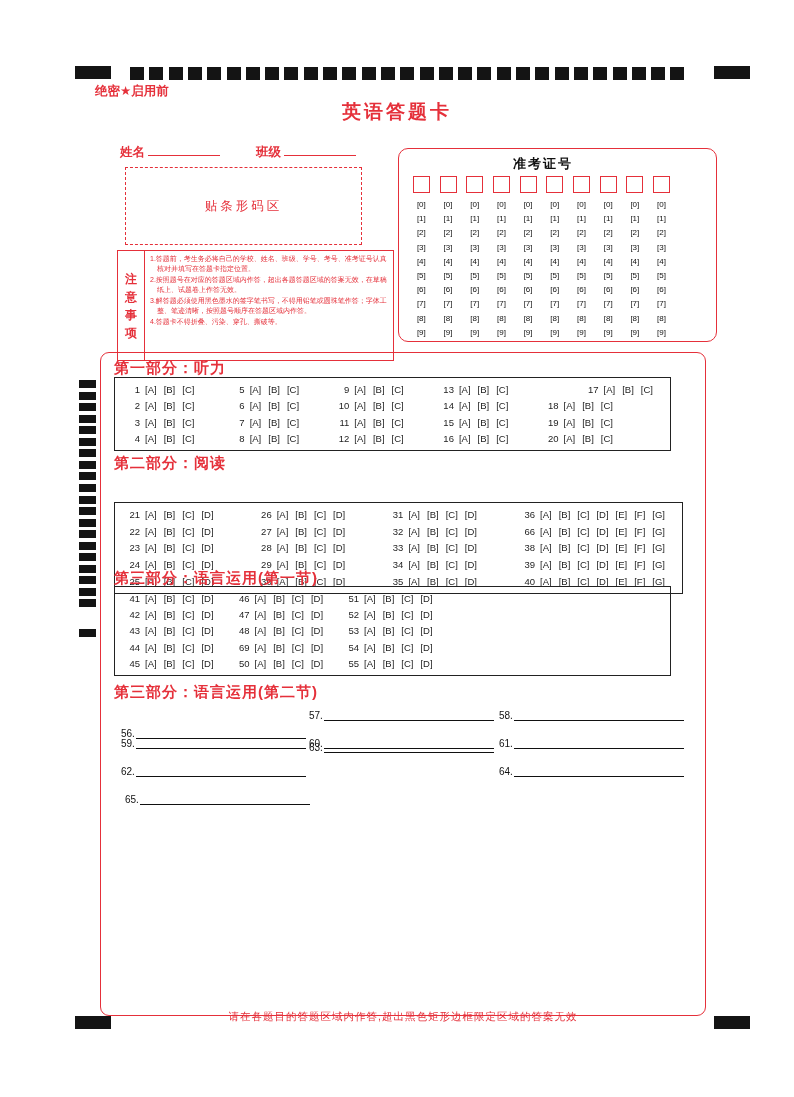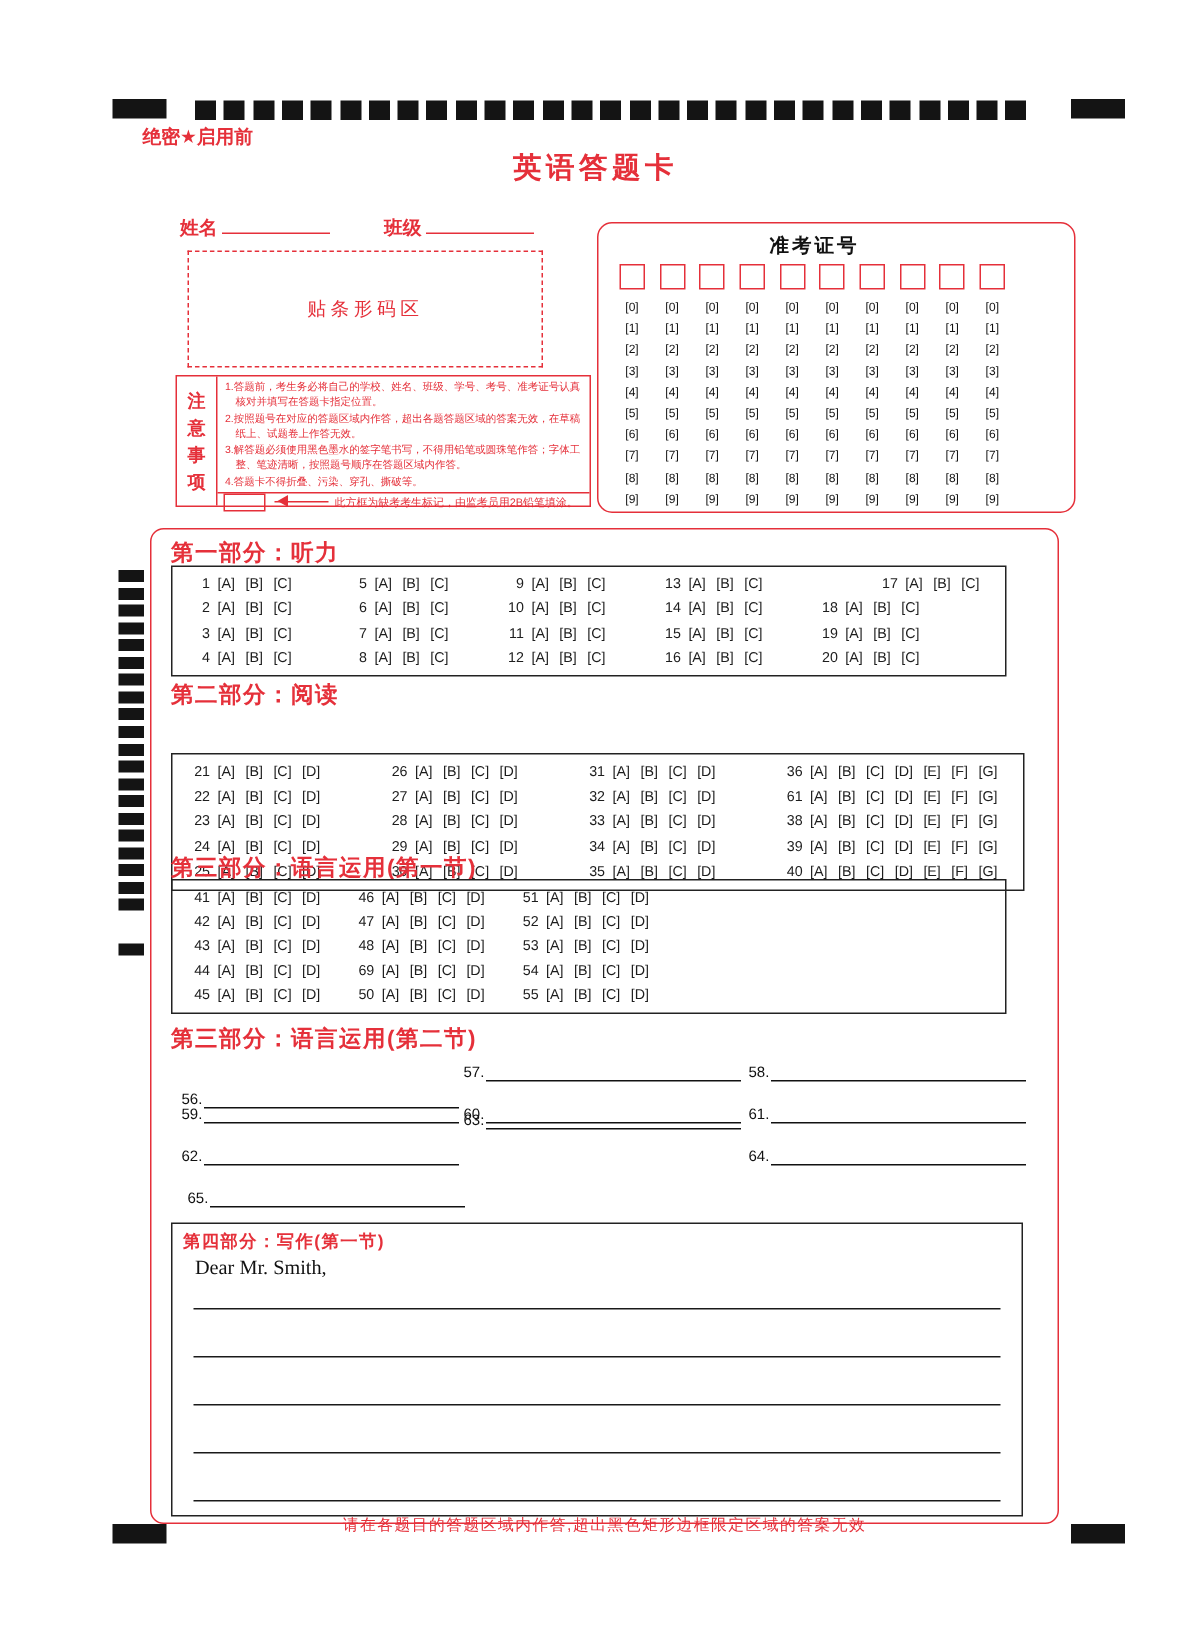--- a/index.html
+++ b/index.html
@@ -22,21 +22,21 @@
   
   .examno{left:398px;top:148px;width:319px;height:194px;border:1.7px solid var(--red);
           border-radius:10px;box-sizing:border-box;}
   .examno-title{position:absolute;left:8px;top:6px;width:272px;text-align:center;
                 color:#111;font-size:13px;font-weight:bold;letter-spacing:2px;}
   .exam-cols{position:absolute;left:9px;top:27px;display:flex;}
   .exam-col{width:26.7px;display:flex;flex-direction:column;align-items:center;}
   .exam-box{width:15px;height:15px;border:1.7px solid var(--red);margin-bottom:5px;}
   .exam-digit{font-size:8px;color:#111;line-height:14.2px;}
   
-  .notice{left:117px;top:250px;width:277px;height:88px;border:1.5px solid var(--red);
+  .notice{left:117px;top:250px;width:277px;height:111px;border:1.5px solid var(--red);
           box-sizing:border-box;display:flex;}
   .notice-side{width:26px;border-right:1.4px solid var(--red);display:flex;align-items:center;
                justify-content:center;}
   .notice-side-text{width:1em;word-break:break-all;line-height:1.5;text-align:center;
                     color:var(--red);font-size:12px;font-weight:bold;}
   .notice-right{flex:1;display:flex;flex-direction:column;min-width:0;}
   .notice-items{flex:1;padding:3px 4px 0 5px;color:var(--red);font-size:7px;line-height:1.42;}
   .notice-item{padding-left:7px;text-indent:-7px;margin-bottom:1px;}
   .absent-strip{height:19px;border-top:1.4px solid var(--red);display:flex;align-items:center;
                 padding-left:4px;}
@@ -234,25 +234,20 @@
     <div class="notice-side">
       <div class="notice-side-text">注意事项</div>
     </div>
     <div class="notice-right">
       <div class="notice-items" id="notice-items">
           <div class="notice-item">1.答题前，考生务必将自己的学校、姓名、班级、学号、考号、准考证号认真核对并填写在答题卡指定位置。</div>
           <div class="notice-item">2.按照题号在对应的答题区域内作答，超出各题答题区域的答案无效，在草稿纸上、试题卷上作答无效。</div>
           <div class="notice-item">3.解答题必须使用黑色墨水的签字笔书写，不得用铅笔或圆珠笔作答；字体工整、笔迹清晰，按照题号顺序在答题区域内作答。</div>
           <div class="notice-item">4.答题卡不得折叠、污染、穿孔、撕破等。</div>
         </div>
-      <div class="absent-strip">
-        <div class="absent-box"></div>
-        <div class="absent-arrow"></div>
-        <div class="absent-text">此方框为缺考考生标记，由监考员用2B铅笔填涂。</div>
-      </div>
     </div>
   </div>
 
   <div class="abs main-box">
 
     <div class="sec-header" style="left:13px;top:6px;">第一部分：听力</div>
     <div class="qbox spread" id="grid-listening" style="left:13px;top:24px;width:557px;height:74px;">
         <div class="qcol">
           <div class="qrow">
             <div class="qnum" style="display: inline-block;">1</div>
@@ -503,21 +498,21 @@
             <div class="qnum" style="display: inline-block;">36</div>
             <span class="qopt">[A]</span>
             <span class="qopt">[B]</span>
             <span class="qopt">[C]</span>
             <span class="qopt">[D]</span>
             <span class="qopt">[E]</span>
             <span class="qopt">[F]</span>
             <span class="qopt">[G]</span>
           </div>
           <div class="qrow">
-            <div class="qnum" style="display: inline-block;">61</div>
+            <div class="qnum" style="display: inline-block;">66</div>
             <span class="qopt">[A]</span>
             <span class="qopt">[B]</span>
             <span class="qopt">[C]</span>
             <span class="qopt">[D]</span>
             <span class="qopt">[E]</span>
             <span class="qopt">[F]</span>
             <span class="qopt">[G]</span>
           </div>
           <div class="qrow">
             <div class="qnum" style="display: inline-block;">38</div>
@@ -704,31 +699,20 @@
         <div class="blank" style="left: 398px; top: 410px;">
           <span class="num">64.</span>
           <div class="line"></div>
         </div>
         <div class="blank" style="left: 24px; top: 438px;">
           <span class="num">65.</span>
           <div class="line"></div>
         </div>
       </div>
 
-    <div class="writing-box">
-      <div class="writing-title">第四部分：写作(第一节)</div>
-      <div class="salutation">Dear Mr. Smith,</div>
-      <div id="writing-lines">
-          <div class="wline" style="top: 56px;"></div>
-          <div class="wline" style="top: 88px;"></div>
-          <div class="wline" style="top: 120px;"></div>
-          <div class="wline" style="top: 152px;"></div>
-          <div class="wline" style="top: 184px;"></div>
-        </div>
-    </div>
   </div>
 
   <div class="abs footer-note">请在各题目的答题区域内作答,超出黑色矩形边框限定区域的答案无效</div>
 
   <div class="abs" id="bottom-marks"></div>
 <div class="blk" style="left: 75px; top: 66px; width: 36px; height: 13px;"></div>
     <div class="blk" style="left: 714px; top: 66px; width: 36px; height: 13px;"></div>
     <div class="blk" style="left: 130px; top: 67px; width: 14px; height: 12.5px;"></div>
     <div class="blk" style="left: 149.3px; top: 67px; width: 14px; height: 12.5px;"></div>
     <div class="blk" style="left: 168.6px; top: 67px; width: 14px; height: 12.5px;"></div>

